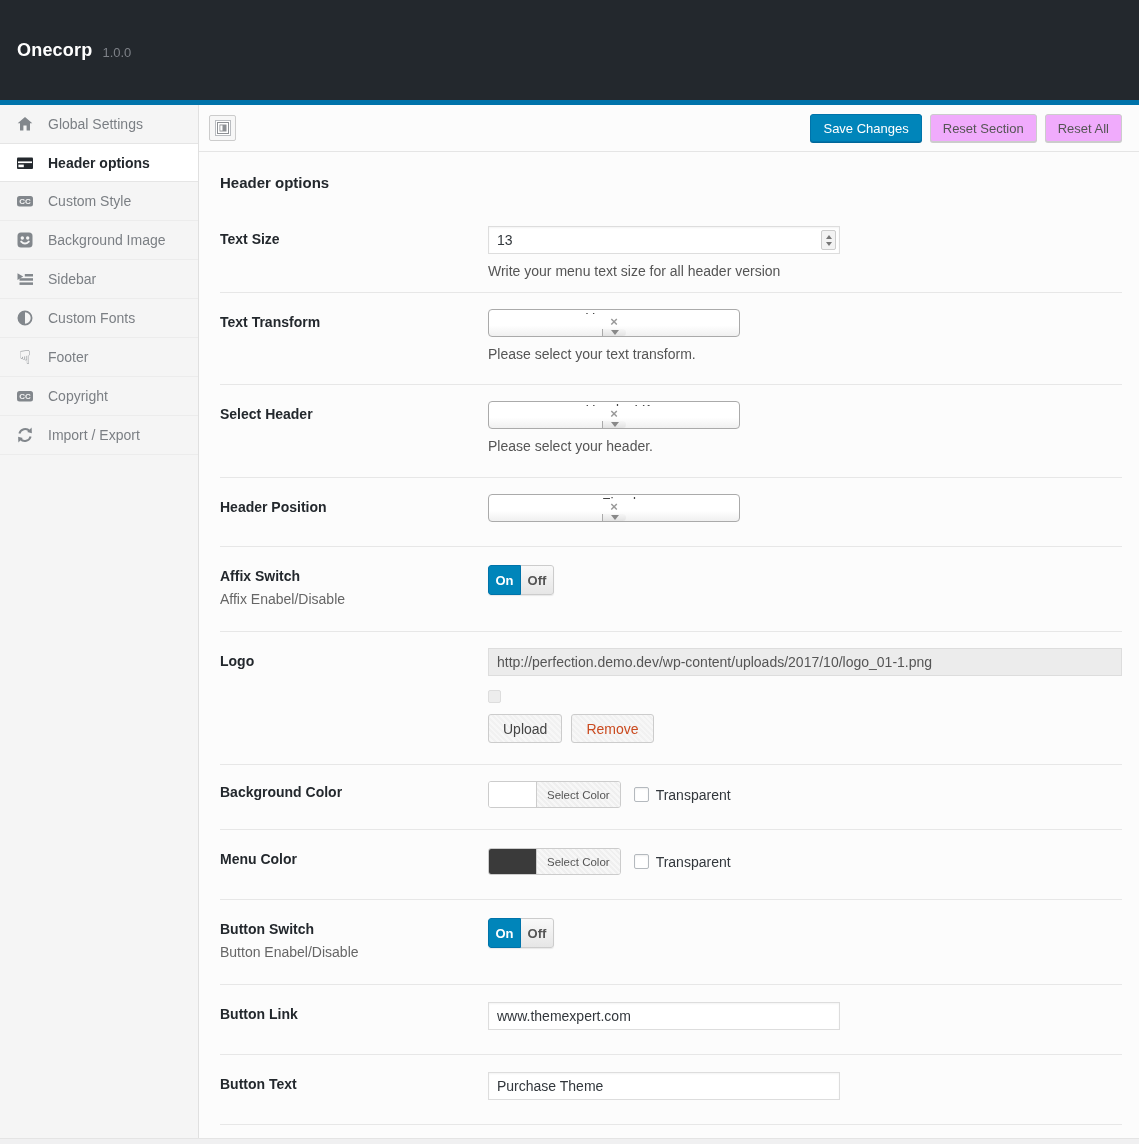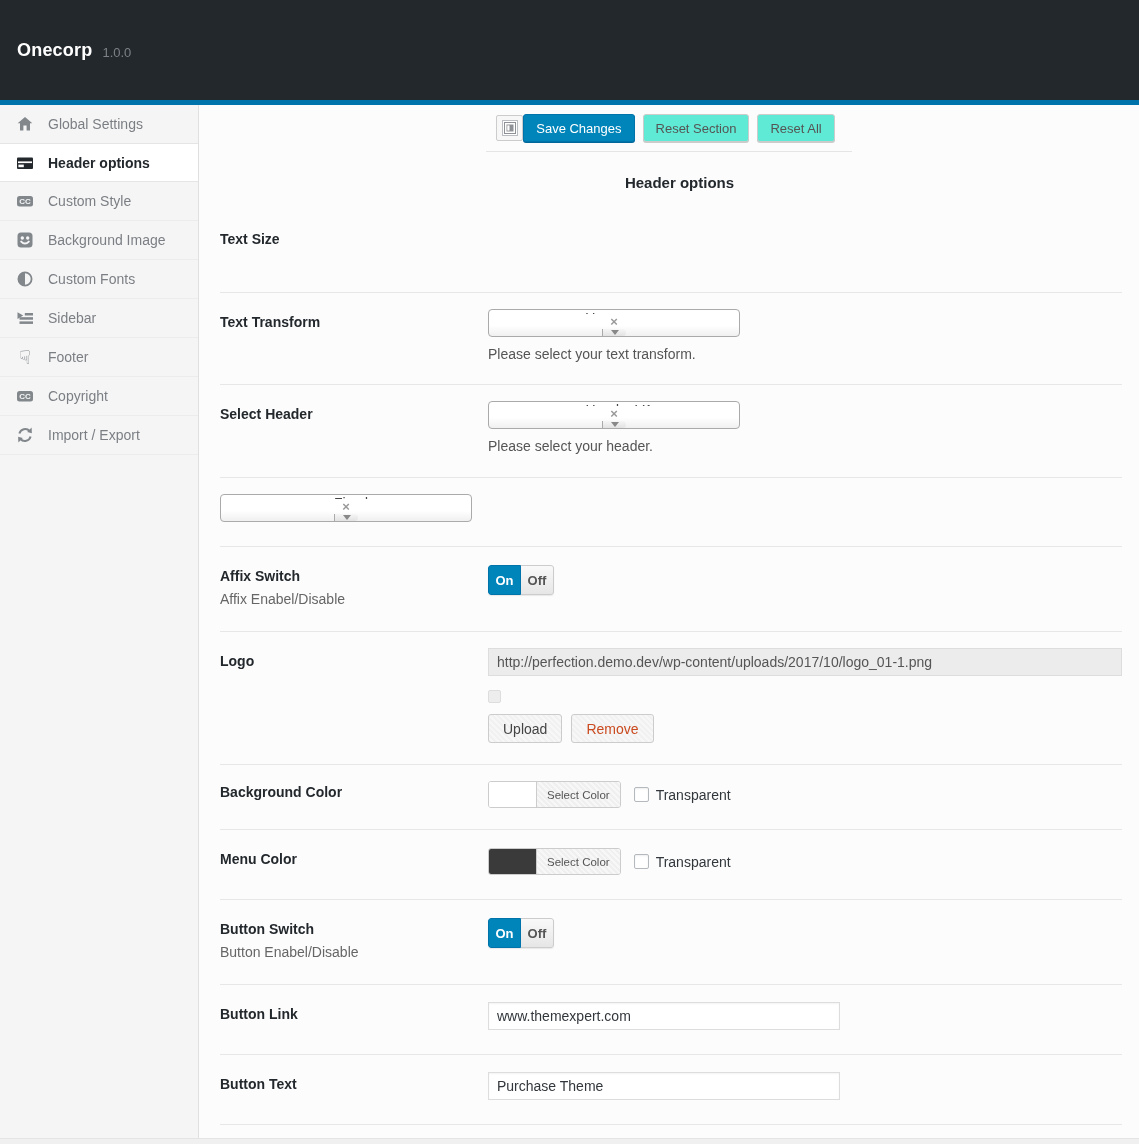--- a/index.html
+++ b/index.html
@@ -21,28 +21,28 @@
   .sidebar { width:199px; background:#f5f5f5; border-right:1px solid #e0e0e0; flex:0 0 auto; }
   .side-item { display:flex; align-items:center; height:39px; padding-left:15px; border-bottom:1px solid #ececec; cursor:pointer; color:#82878c; }
   .side-item .lbl { font-size:14px; color:#7b7f84; margin-left:13px; }
   .side-item.active { background:#ffffff; border-top:1px solid #e5e5e5; border-bottom:1px solid #e5e5e5; margin-top:-1px; }
   .side-item.active .lbl { color:#23282d; font-weight:bold; }
   .side-item.active { color:#32373c; }
   .icon20 { width:20px; height:20px; display:inline-flex; align-items:center; justify-content:center; flex:0 0 auto; }
   .glyph-hand { font-size:19px; line-height:20px; color:#82878c; font-family:"DejaVu Sans", sans-serif; }
 
   
-  .content { flex:1 1 auto; display:flex; flex-direction:column; background:#fcfcfc; min-width:0;align-items:center; }
+  .content { flex:1 1 auto; display:flex; flex-direction:column; background:#fcfcfc; min-width:0; }
 
   .toolbar { height:47px; border-bottom:1px solid #e5e5e5; display:flex; align-items:center; padding:0 17px 0 10px; flex:0 0 auto; }
   .expand-btn { width:27px; height:26px; border:1px solid #ccc; background:#f7f7f7; border-radius:2px; display:flex; align-items:center; justify-content:center; cursor:pointer; }
   .toolbar-actions { margin-left:auto; display:flex; gap:8px; }
   .btn { height:28px; border-radius:3px; font-size:13px; padding:0 12px; cursor:pointer; font-family:"Liberation Sans", sans-serif; }
   .btn-primary { background:#0085ba; border:1px solid #0073aa; color:#fff; box-shadow:0 1px 0 #006799; }
-  .btn-secondary { background:#5eead4; border:1px solid #ccc; color:#555; box-shadow:0 1px 0 #ccc; }
+  .btn-secondary { background:#f0abfc; border:1px solid #ccc; color:#555; box-shadow:0 1px 0 #ccc; }
 
   .page-title { height:58px; padding:22px 0 0 21px; font-size:15px; font-weight:bold; color:#23282d; flex:0 0 auto; }
 
   .rows { margin:0 17px 0 21px; }
   .row { display:flex; border-bottom:1px solid #e7e7e7; }
   .row-label { width:268px; flex:0 0 auto; padding-top:21px; }
   .row-label .lab { font-size:14px; font-weight:bold; color:#23282d; }
   .row-label .sub { font-size:14px; color:#666; margin-top:7px; font-weight:normal; }
   .row-field { flex:1 1 auto; padding-top:16px; min-width:0; }
   .desc { font-size:14px; color:#555; margin-top:9px; }
@@ -146,38 +146,38 @@
             <circle cx="7.3" cy="8" r="1.7" fill="#f5f5f5"></circle>
             <circle cx="12.7" cy="8" r="1.7" fill="#f5f5f5"></circle>
             <path d="M6.2 11.6 Q10 15.4 13.8 11.6" fill="none" stroke="#f5f5f5" stroke-width="2" stroke-linecap="round"></path>
           </svg>
         </span>
         <span class="lbl">Background Image</span>
       </div>
 
       <div class="side-item">
         <span class="icon20">
-          <svg width="20" height="20" viewBox="0 0 20 20">
-            <circle cx="10" cy="10" r="6.6" fill="none" stroke="#82878c" stroke-width="1.8"></circle>
-            <path d="M10 3.4 A6.6 6.6 0 0 0 10 16.6 Z" fill="#82878c"></path>
-          </svg>
-        </span>
-        <span class="lbl">Custom Fonts</span>
-      </div>
-
-      <div class="side-item">
-        <span class="icon20">
           <svg width="20" height="20" viewBox="0 0 20 20" fill="#82878c">
             <polygon points="2.5,4.2 8.2,7.6 2.5,11"></polygon>
             <rect x="9.8" y="5" width="8.2" height="2.5"></rect>
             <rect x="4.5" y="9.2" width="13.5" height="2.5"></rect>
             <rect x="4.5" y="13.4" width="13.5" height="2.5"></rect>
           </svg>
         </span>
         <span class="lbl">Sidebar</span>
+      </div>
+
+      <div class="side-item">
+        <span class="icon20">
+          <svg width="20" height="20" viewBox="0 0 20 20">
+            <circle cx="10" cy="10" r="6.6" fill="none" stroke="#82878c" stroke-width="1.8"></circle>
+            <path d="M10 3.4 A6.6 6.6 0 0 0 10 16.6 Z" fill="#82878c"></path>
+          </svg>
+        </span>
+        <span class="lbl">Custom Fonts</span>
       </div>
 
       <div class="side-item">
         <span class="icon20">
             <span class="glyph-hand">☟</span>
           </span>
         <span class="lbl">Footer</span>
       </div>
 
       <div class="side-item">
@@ -223,20 +223,30 @@
       </div>
 
       <h2 class="page-title">Header options</h2>
 
       <div class="rows">
 
         <div class="row h83">
           <div class="row-label">
               <div class="lab">Text Size</div>
             </div>
+          <div class="row-field">
+            <div class="num-wrap">
+              <input class="text-input" type="text" value="13" style="">
+              <span class="spin">
+                  <i class="up"></i>
+                  <i class="dn"></i>
+                </span>
+            </div>
+            <div class="desc">Write your menu text size for all header version</div>
+          </div>
         </div>
 
         <div class="row h92">
           <div class="row-label">
               <div class="lab">Text Transform</div>
             </div>
           <div class="row-field">
             <div class="sel2">
               <span class="txt">Uppercase</span>
               <span class="clear">×</span>
@@ -258,20 +268,23 @@
               <span class="clear">×</span>
               <span class="arrow-btn">
                   <b></b>
                 </span>
             </div>
             <div class="desc">Please select your header.</div>
           </div>
         </div>
 
         <div class="row h69">
+          <div class="row-label">
+              <div class="lab">Header Position</div>
+            </div>
           <div class="row-field">
             <div class="sel2">
               <span class="txt">Fixed</span>
               <span class="clear">×</span>
               <span class="arrow-btn">
                   <b></b>
                 </span>
             </div>
           </div>
         </div>

